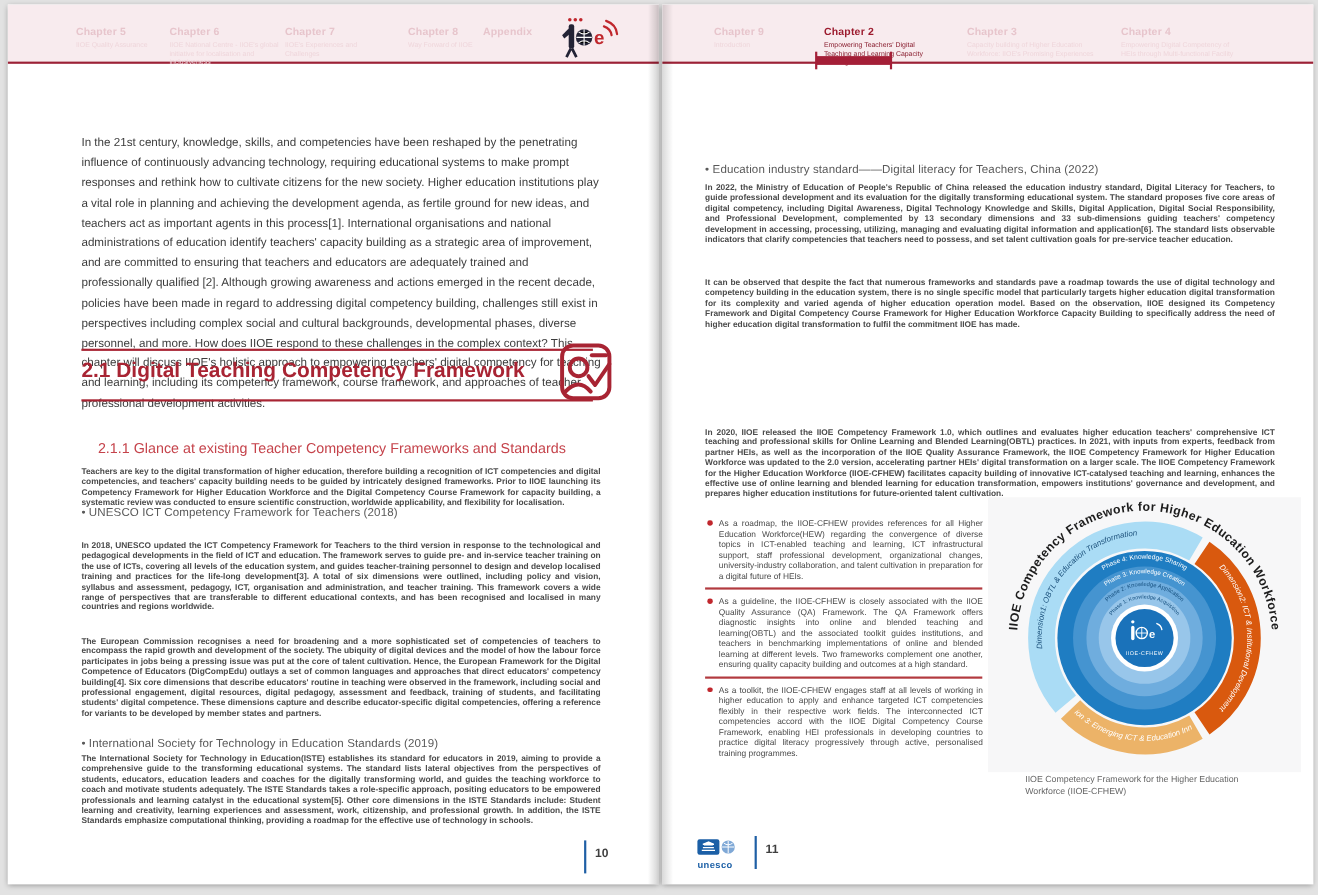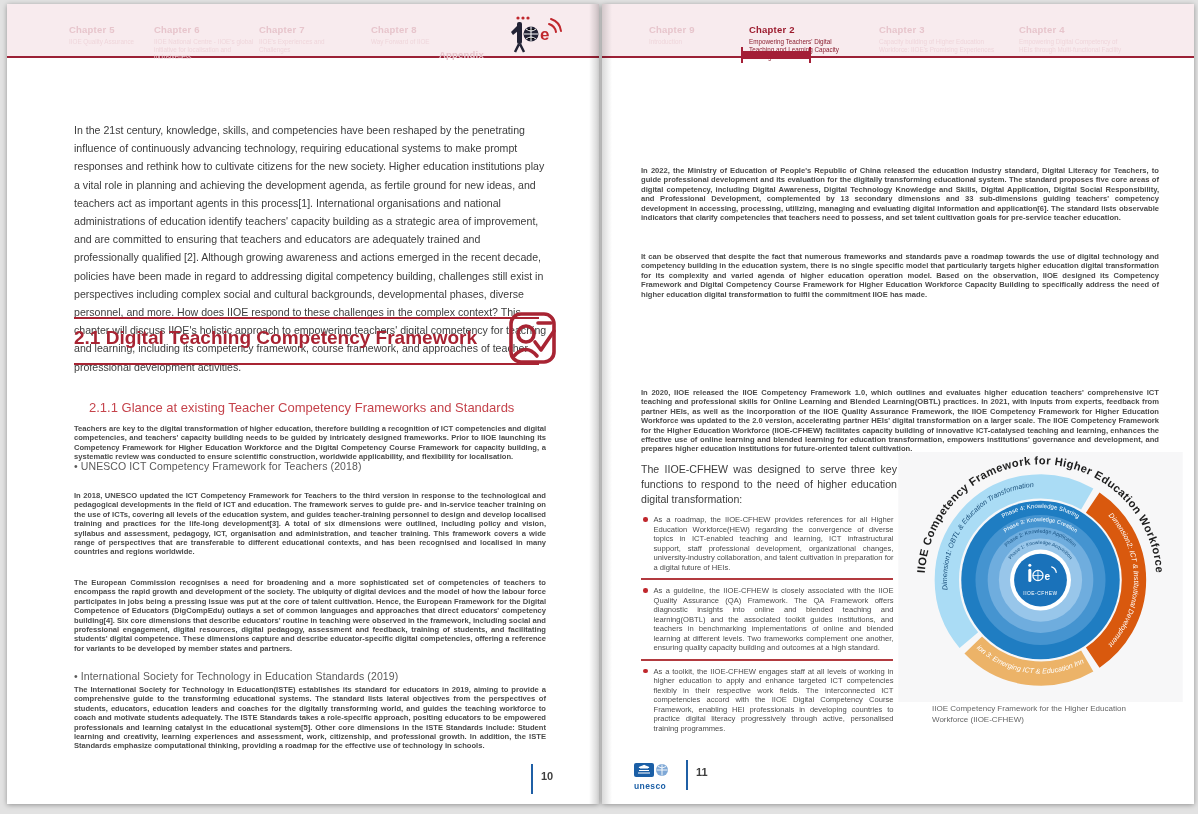--- a/index.html
+++ b/index.html
@@ -68,21 +68,21 @@
     <div class="s">IIOE National Centre - IIOE's global initiative for localisation and inclusiveness</div>
   </div>
   <div class="tab" style="left:252px;width:95px;">
     <div class="t">Chapter 7</div>
     <div class="s">IIOE's Experiences and Challenges</div>
   </div>
   <div class="tab" style="left:364px;width:80px;">
     <div class="t">Chapter 8</div>
     <div class="s">Way Forward of IIOE</div>
   </div>
-  <div class="tab" style="left:432px;width:60px;margin-top:25px;">
+  <div class="tab" style="left:432px;width:60px;">
     <div class="t">Appendix</div>
   </div>
 
   <svg width="58" height="42" style="position:absolute;left:498px;top:8px;" viewBox="0 0 58 42">
     <circle cx="13" cy="6" r="1.6" fill="#c0272d"></circle>
       <circle cx="18" cy="6" r="1.6" fill="#c0272d"></circle>
       <circle cx="23" cy="6" r="1.6" fill="#c0272d"></circle>
     <rect x="12" y="10" width="5" height="22" rx="2" fill="#232335"></rect>
     <path d="M12 14 L6 20 L8 23 L13 19 Z" fill="#232335"></path>
     <path d="M14 32 L10 40 M15 32 L19 40" stroke="#232335" stroke-width="2.5"></path>
@@ -140,28 +140,28 @@
     <div class="s">Capacity building of Higher Education Workforce: IIOE's Promising Experiences</div>
   </div>
   <div class="tab" style="left:417px;width:110px;">
     <div class="t">Chapter 4</div>
     <div class="s">Empowering Digital Competency of HEIs through Multi-functional Facility</div>
   </div>
   <div class="ch2-marker"></div>
   <div class="ch2-tick" style="left:139px;"></div>
   <div class="ch2-tick" style="left:207px;"></div>
 
+  <div class="item-h" style="left:39px;top:144px;">• Education industry standard——Digital literacy for Teachers, China (2022)</div>
   <div class="small-p" style="left:39px;top:162px;width:518px;">In 2022, the Ministry of Education of People's Republic of China released the education industry standard, Digital Literacy for Teachers, to guide professional development and its evaluation for the digitally transforming educational system. The standard proposes five core areas of digital competency, including Digital Awareness, Digital Technology Knowledge and Skills, Digital Application, Digital Social Responsibility, and Professional Development,  complemented by 13 secondary dimensions and 33 sub-dimensions guiding teachers' competency development in accessing, processing, utilizing, managing and evaluating digital information and application[6]. The standard lists observable indicators that clarify competencies that teachers need to possess, and set talent cultivation goals for pre-service teacher education.</div>
   <div class="small-p" style="left:39px;top:248px;width:518px;">It can be observed that despite the fact that numerous frameworks and standards pave a roadmap towards the use of digital technology and competency building in the education system, there is no single specific model that particularly targets higher education digital transformation for its complexity and varied agenda of higher education operation model. Based on the observation, IIOE designed its Competency Framework and Digital Competency Course Framework for Higher Education Workforce Capacity Building to specifically address the need of higher education digital transformation to fulfil the commitment IIOE has made.</div>
 
 
   <div class="small-p" style="left:39px;top:384px;width:518px;">In 2020, IIOE released the IIOE Competency Framework 1.0, which outlines and evaluates higher education teachers' comprehensive ICT teaching and professional skills for Online Learning and Blended Learning(OBTL) practices. In 2021, with inputs from experts, feedback from partner HEIs, as well as the incorporation of the IIOE Quality Assurance Framework, the IIOE Competency Framework for Higher Education Workforce was updated to the 2.0 version, accelerating partner HEIs' digital transformation on a larger scale. The IIOE Competency Framework for the Higher Education Workforce (IIOE-CFHEW) facilitates capacity building of innovative ICT-catalysed teaching and learning, enhances the effective use of online learning and blended learning for education transformation, empowers institutions' governance and development, and prepares higher education institutions for future-oriented talent cultivation.</div>
 
   <div class="fn-col">
-    <div class="fn-intro">The IIOE-CFHEW was designed to serve three key functions to respond to the need of higher education digital transformation:</div>
     <div class="bullets">
       <div class="bullet-row">
         <span class="bullet-dot"></span>
         <div class="bullet-tx">As a roadmap, the IIOE-CFHEW provides references for all Higher Education Workforce(HEW) regarding the convergence of diverse topics in ICT-enabled teaching and learning, ICT infrastructural support, staff professional development, organizational changes, university-industry collaboration, and talent cultivation in preparation for a digital future of HEIs.</div>
       </div>
       <div class="bullet-sep"></div>
       <div class="bullet-row">
         <span class="bullet-dot"></span>
         <div class="bullet-tx">As a guideline, the IIOE-CFHEW is closely associated with the IIOE Quality Assurance (QA) Framework. The QA Framework offers diagnostic insights into online and blended teaching and learning(OBTL) and the associated toolkit guides institutions, and teachers in benchmarking implementations of online and blended learning at different levels. Two frameworks complement one another, ensuring quality capacity building and outcomes at a high standard.</div>
       </div>

